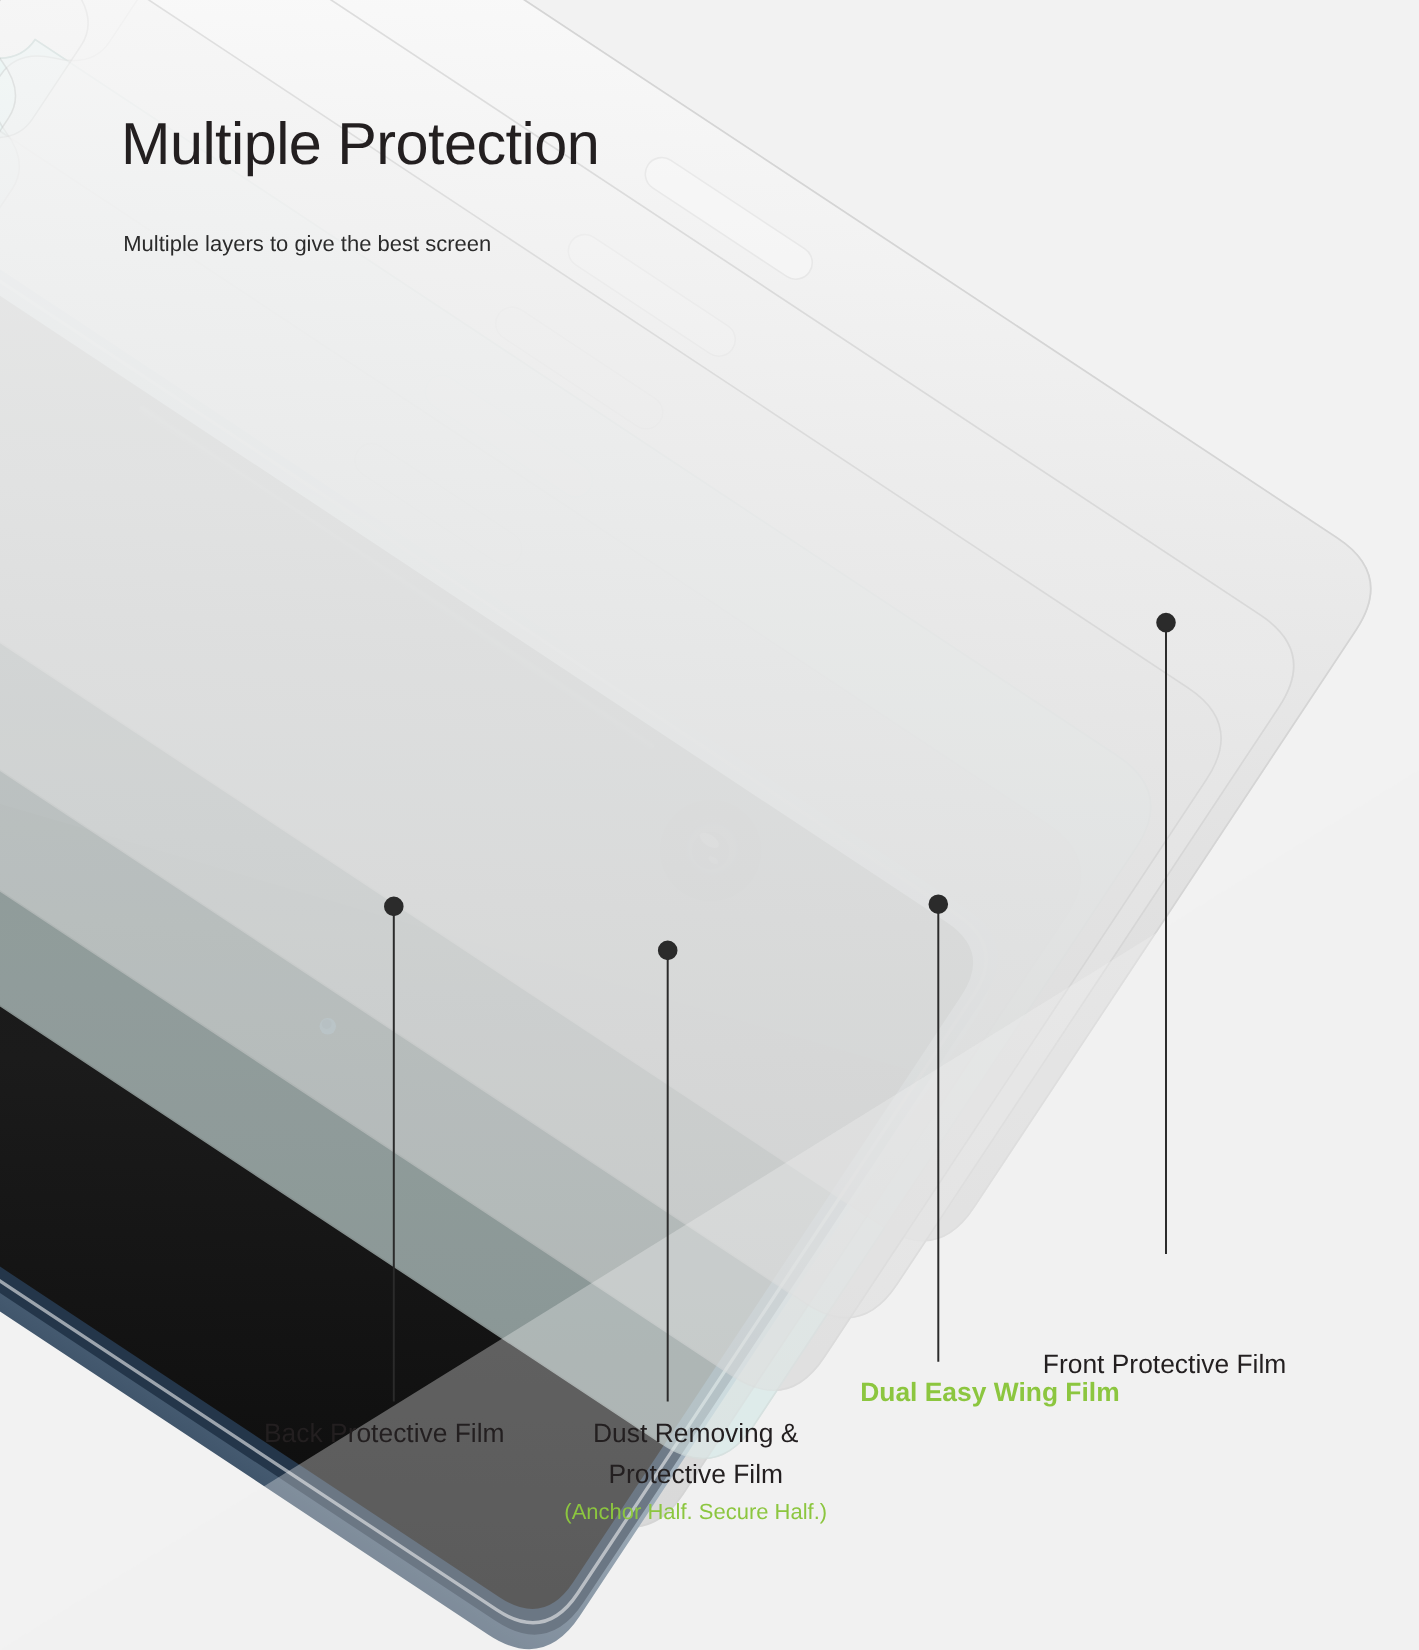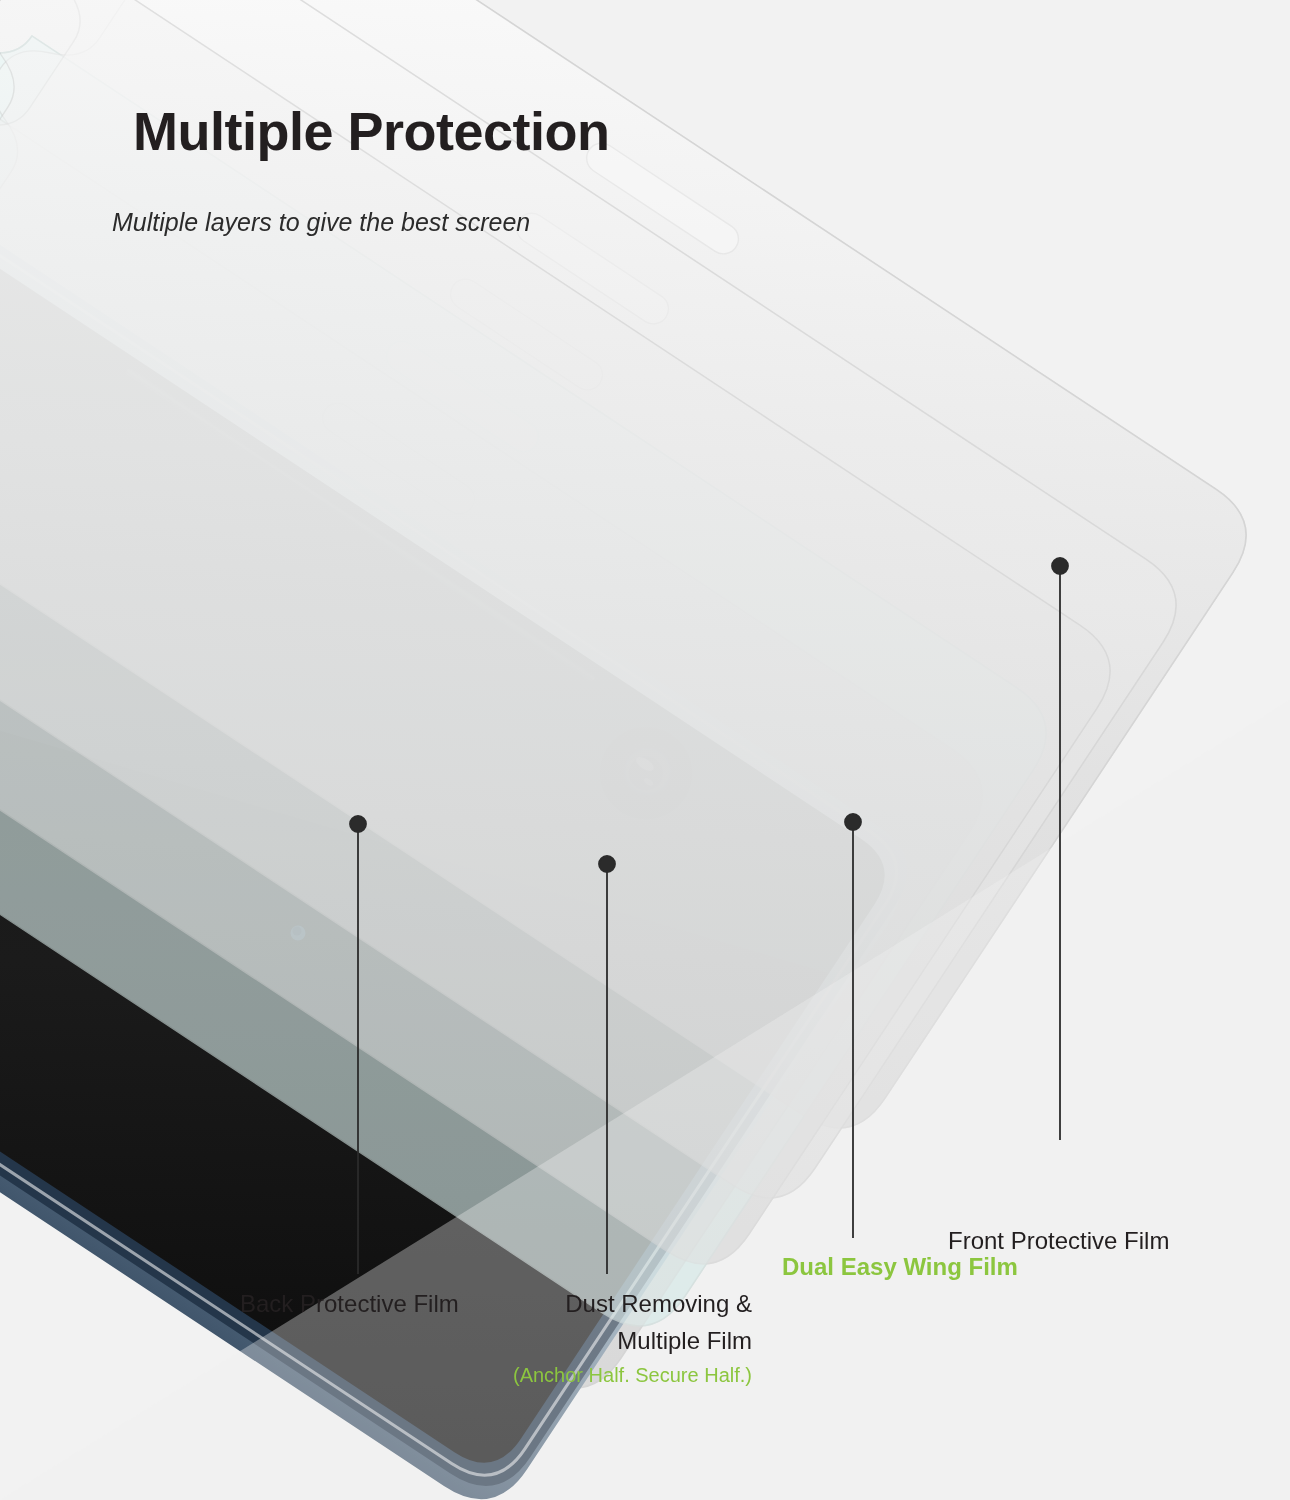--- a/index.html
+++ b/index.html
@@ -27,36 +27,34 @@
     inset: 0;
     pointer-events: none;
   }
   .text-layer > * { pointer-events: auto; }
 
   #headline {
     position: absolute;
     left: 110px;
     top: 100px;
     font-size: 54px;
-    font-weight: bold;
+    font-weight: normal;
     letter-spacing: -0.5px;
     color: #231f20;
     white-space: nowrap;
-    margin-left: 23px;
   }
   #subhead {
     position: absolute;
     left: 112px;
     top: 202px;
-    font-size: 25px;
+    font-size: 20px;
     line-height: 40px;
     color: #2b2b2b;
     font-weight: normal;
     max-width: 540px;
-    font-style: italic;
   }
   #subhead span { display: block; }
 
   .callout {
     position: absolute;
     font-size: 24px;
     color: #231f20;
     white-space: nowrap;
   }
   .callout.green { color: #8cc63f; font-weight: bold; }
@@ -64,21 +62,21 @@
     display: block;
     color: #8cc63f;
     font-size: 20px;
     font-weight: normal;
     margin-top: 9px;
   }
   .callout .l2 { display: block; margin-top: 9px; }
 
   #cl-front { left: 948px; top: 1227px; }
   #cl-wing  { left: 742px; top: 1253px; margin-left: 40px; }
-  #cl-dust  { left: 513px; top: 1290px; text-align: right; }
+  #cl-dust  { left: 513px; top: 1290px; text-align: center; }
   #cl-back  { left: 240px; top: 1290px; text-align: right; }
 </style>
 </head>
 <body>
 
 <div id="page">
 
   <svg id="art" viewBox="0 0 1290 1500" aria-hidden="true">
     <defs>
 
@@ -273,21 +271,21 @@
     <div class="callout" id="cl-front">
       <span>Front Protective Film</span>
     </div>
 
     <div class="callout green" id="cl-wing">
       <span>Dual Easy Wing Film</span>
     </div>
 
     <div class="callout" id="cl-dust">
       <span>Dust Removing &amp;</span>
-      <span class="l2">Multiple Film</span>
+      <span class="l2">Protective Film</span>
       <span class="sub">(Anchor Half. Secure Half.)</span>
     </div>
 
     <div class="callout" id="cl-back">
       <span>Back Protective Film</span>
     </div>
 
   </div>
 </div>
 

